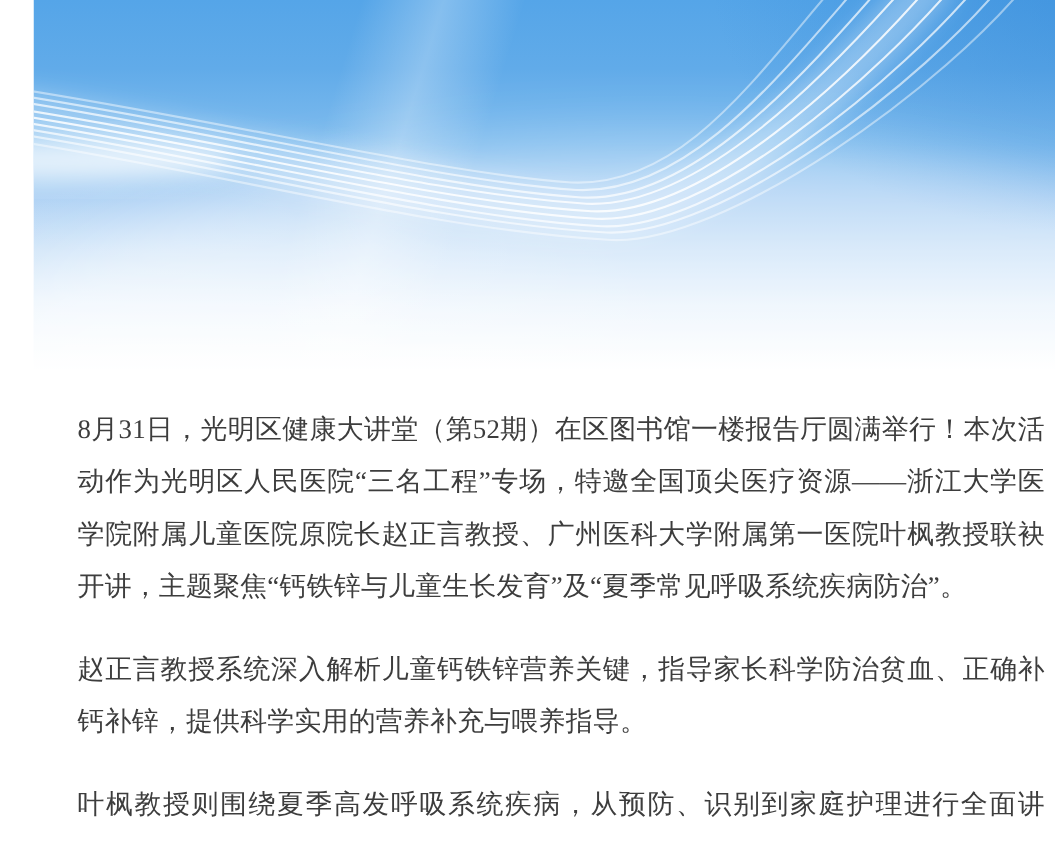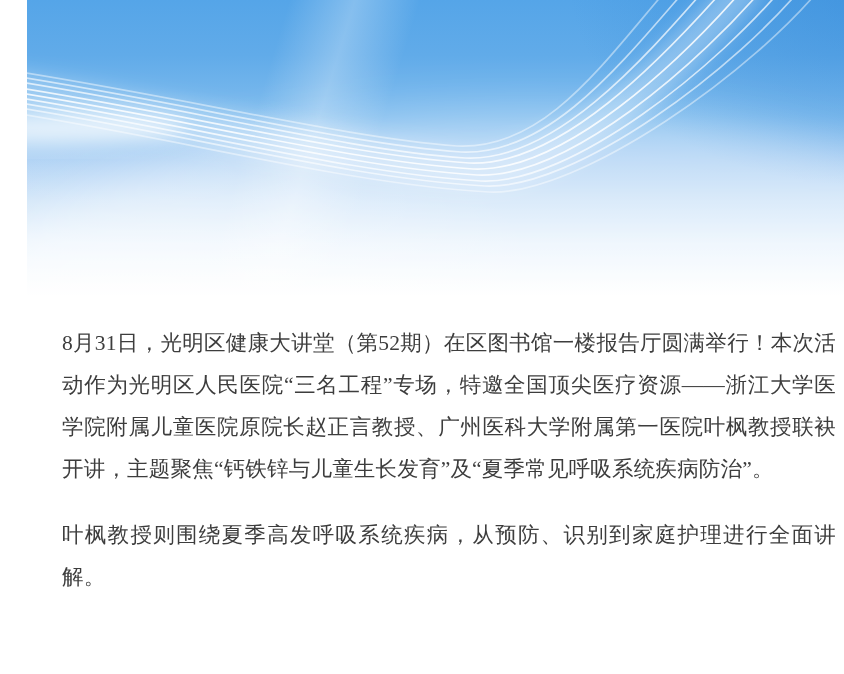--- a/index.html
+++ b/index.html
@@ -77,16 +77,17 @@
         <path d="M-20,96 C160,124 320,167 450,175 C540,179 673,64 743,-20" opacity="0.80"></path>
         <path d="M-20,101 C160,129 320,173 454,181 C544,185 692,66 762,-20" opacity="0.70"></path>
         <path d="M-20,106 C160,134 320,178 458,186 C548,190 711,68 781,-20" opacity="0.60"></path>
         <path d="M-20,112 C160,140 320,184 462,192 C552,196 730,70 800,-20" opacity="0.45"></path>
       </g>
     </svg>
   </div>
 
   <div class="content">
     <p>8月31日，光明区健康大讲堂（第52期）在区图书馆一楼报告厅圆满举行！本次活动作为光明区人民医院“三名工程”专场，特邀全国顶尖医疗资源——浙江大学医学院附属儿童医院原院长赵正言教授、广州医科大学附属第一医院叶枫教授联袂开讲，主题聚焦“钙铁锌与儿童生长发育”及“夏季常见呼吸系统疾病防治”。</p>
+    <p>赵正言教授系统深入解析儿童钙铁锌营养关键，指导家长科学防治贫血、正确补钙补锌，提供科学实用的营养补充与喂养指导。</p>
     <p>叶枫教授则围绕夏季高发呼吸系统疾病，从预防、识别到家庭护理进行全面讲解。</p>
   </div>
 
 </div>
 
 </body></html>

